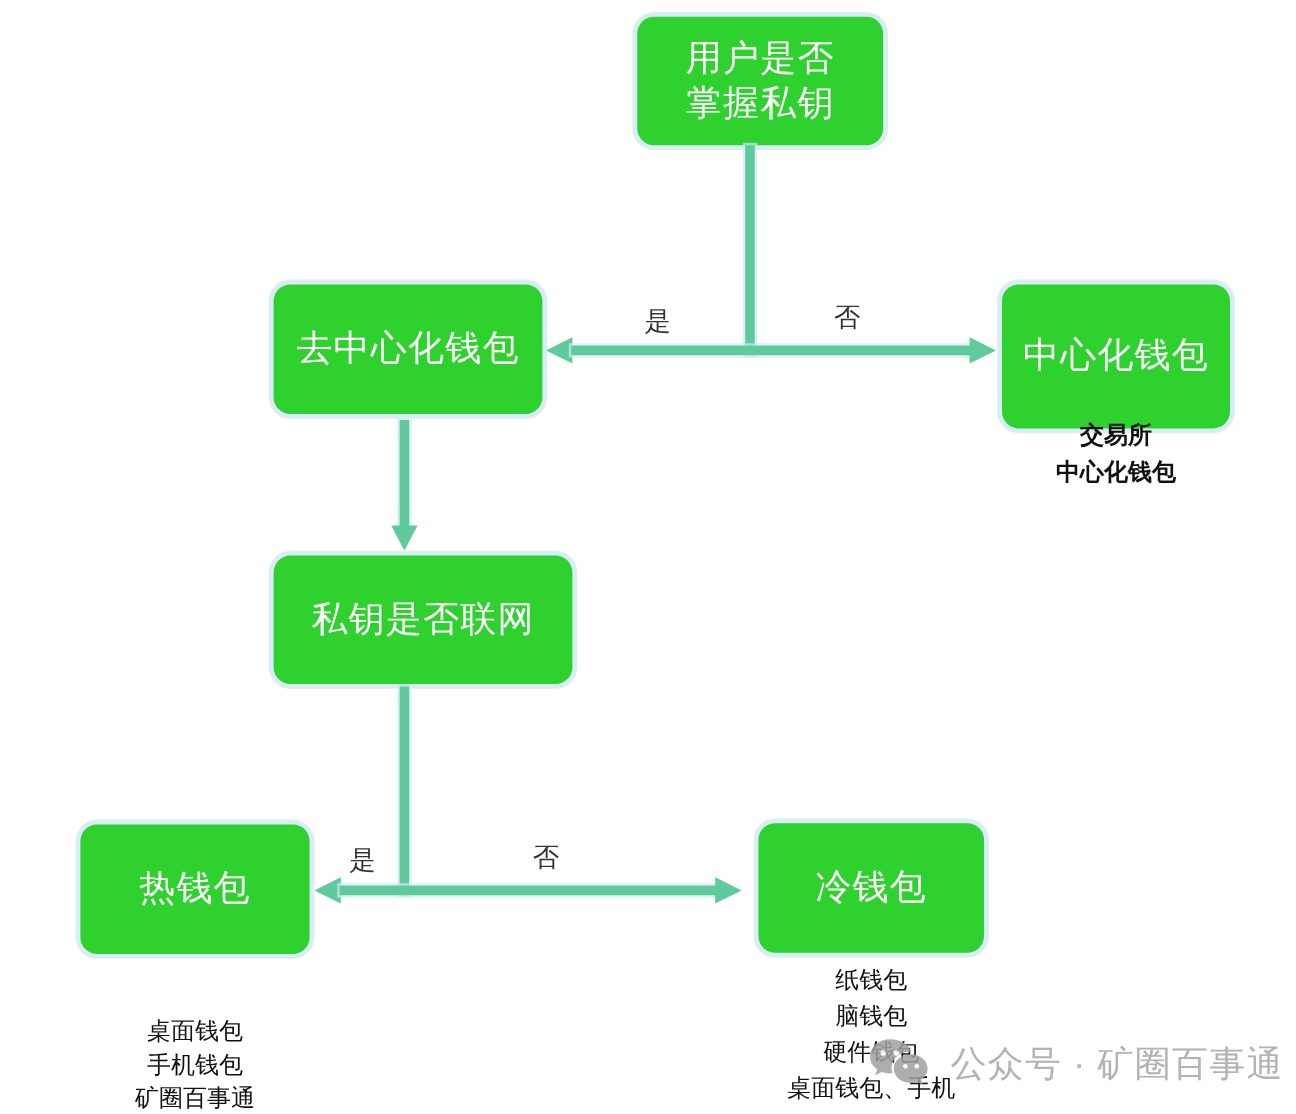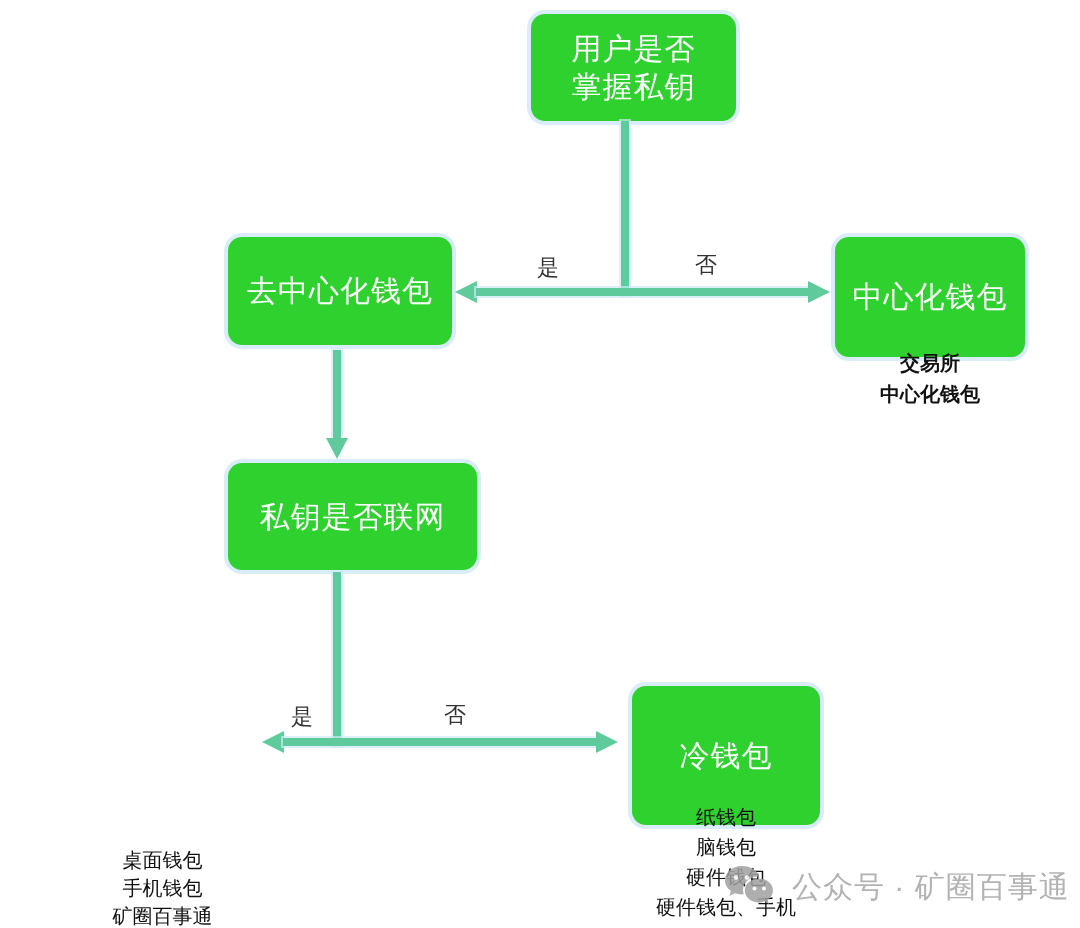--- a/index.html
+++ b/index.html
@@ -97,22 +97,25 @@
   </div>
 
   <div class="node" style="left:835px; top:237px; width:190px; height:120px;">
     <span>中心化钱包</span>
   </div>
 
   <div class="node" style="left:228px; top:463px; width:249px; height:107px;">
     <span>私钥是否联网</span>
   </div>
 
+  <div class="node" style="left:67px; top:687px; width:191px; height:108px;">
+    <span>热钱包</span>
+  </div>
 
-  <div class="node" style="left:632px; top:686px; width:188px; height:139px;">
+  <div class="node" style="left:632px; top:686px; width:188px; height:108px;">
     <span>冷钱包</span>
   </div>
 
   <div class="shaft" style="left:621px; top:121px; width:8px; height:175px;"></div>
   <div class="arrowhead ah-left" style="left:455px; top:281px;"></div>
   <div class="shaft" style="left:476px; top:288px; width:333px; height:8px;"></div>
   <div class="arrowhead ah-right" style="left:808px; top:281px;"></div>
 
   <div class="shaft" style="left:333px; top:350px; width:8px; height:89px;"></div>
   <div class="arrowhead ah-down" style="left:326px; top:438px;"></div>
@@ -135,21 +138,21 @@
   <div class="annotation ann-hot" style="left:67px; top:846px; width:191px;">
     <div>桌面钱包</div>
     <div>手机钱包</div>
     <div>矿圈百事通</div>
   </div>
 
   <div class="annotation ann-cold" style="left:632px; top:802px; width:188px;">
     <div>纸钱包</div>
     <div>脑钱包</div>
     <div>硬件钱包</div>
-    <div>硬件钱包、手机</div>
+    <div>桌面钱包、手机</div>
   </div>
 
   <div class="watermark">
     <span class="wechat-icon">
       <svg width="54" height="46" viewBox="0 0 54 46">
         <g fill="#a0a0a0">
           <path d="M20 4 C10 4 3 10.5 3 18.5 c0 4.5 2.3 8 6 10.5 l-1.6 5 5.3-2.7 c2.2 0.7 4.6 1.1 7.3 1.1 0.6 0 1.2 0 1.8-0.1 -0.5-1.4-0.8-2.9-0.8-4.4 0-7.6 7-13.5 15.2-13.5 0.3 0 0.6 0 0.9 0 C35.6 8.2 28.6 4 20 4 z"></path>
           <path d="M37 16.5 c-8 0-14.2 5.4-14.2 12 0 6.6 6.2 12 14.2 12 1.9 0 3.8-0.3 5.5-0.9 l4.6 2.4 -1.4-4.3 c3.2-2.2 5.3-5.5 5.3-9.2 0-6.6-6.2-12-14-12 z"></path>
         </g>
         <g fill="#ffffff">

